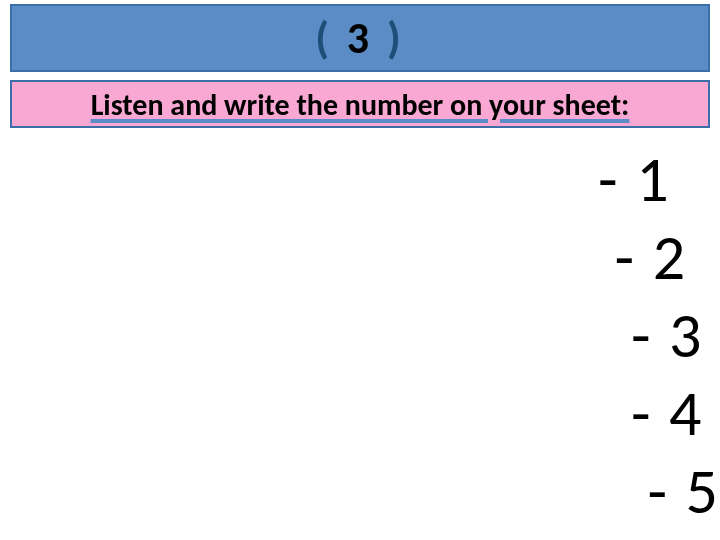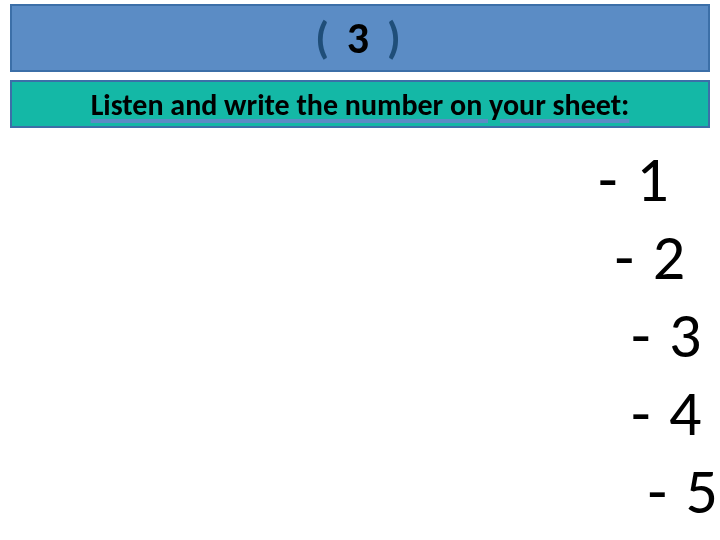--- a/index.html
+++ b/index.html
@@ -31,21 +31,21 @@
   }
   .header-text .paren {
     color: #1f4e79;
   }
   .instruction-box {
     position: absolute;
     left: 10px;
     top: 80px;
     width: 700px;
     height: 48px;
-    background: #14b8a6;
+    background: #f9a8d4;
     border: 2px solid #3c6fa8;
     display: flex;
     align-items: center;
     justify-content: center;
   }
   .instruction-text {
     font-size: 30px;
     font-weight: bold;
     color: #000000;
     text-decoration: underline;

